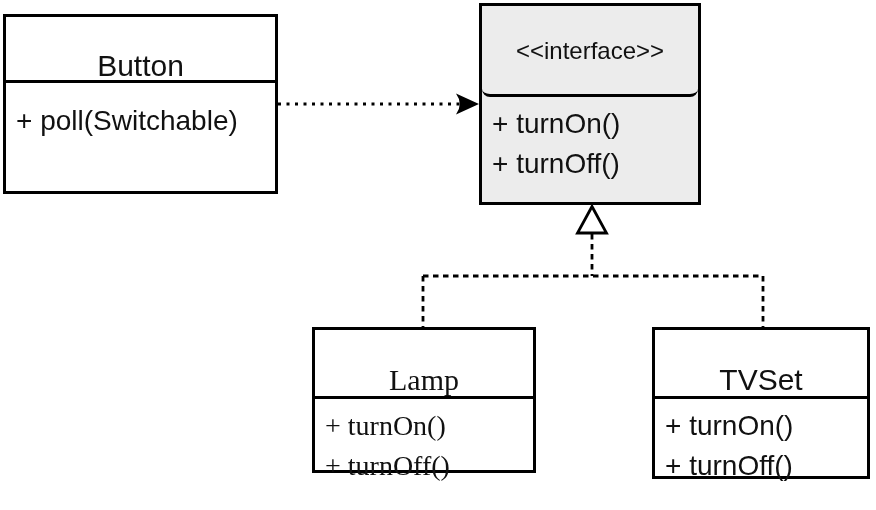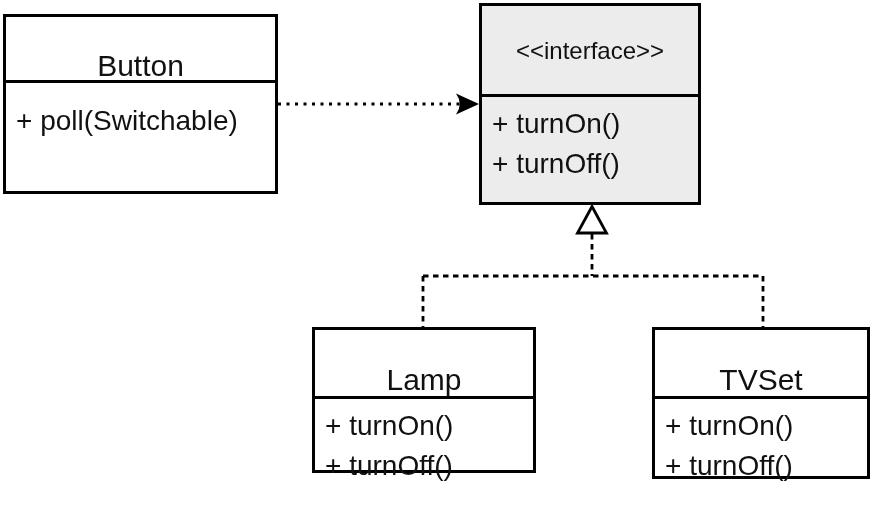--- a/index.html
+++ b/index.html
@@ -78,22 +78,22 @@
   .method {
     font-size: 28px;
     line-height: 40px;
     white-space: nowrap;
   }
   
   #box-button      { left: 3px;   top: 14px;  width: 275px; height: 180px; }
   #box-button .uml-title      { height: 66px; }
   #box-button .uml-body       { padding-top: 18px; }
   #box-switchable  { left: 479px; top: 3px;   width: 222px; height: 202px; }
-  #box-switchable .uml-title  { height: 91px; }
-  #box-lamp        { left: 312px; top: 327px; width: 224px; height: 146px; }
+  #box-switchable .uml-title  { height: 91px; border-radius: 8px; }
+  #box-lamp        { left: 312px; top: 327px; width: 224px; height: 146px; font-family: Liberation Serif, serif; }
   #box-lamp .uml-title        { height: 69px; }
   #box-tvset       { left: 652px; top: 327px; width: 218px; height: 152px; }
   #box-tvset .uml-title       { height: 69px; }
 </style>
 </head>
 <body>
 
 <div id="canvas">
 
   <svg id="connectors" viewBox="0 0 876 510" xmlns="http://www.w3.org/2000/svg">

